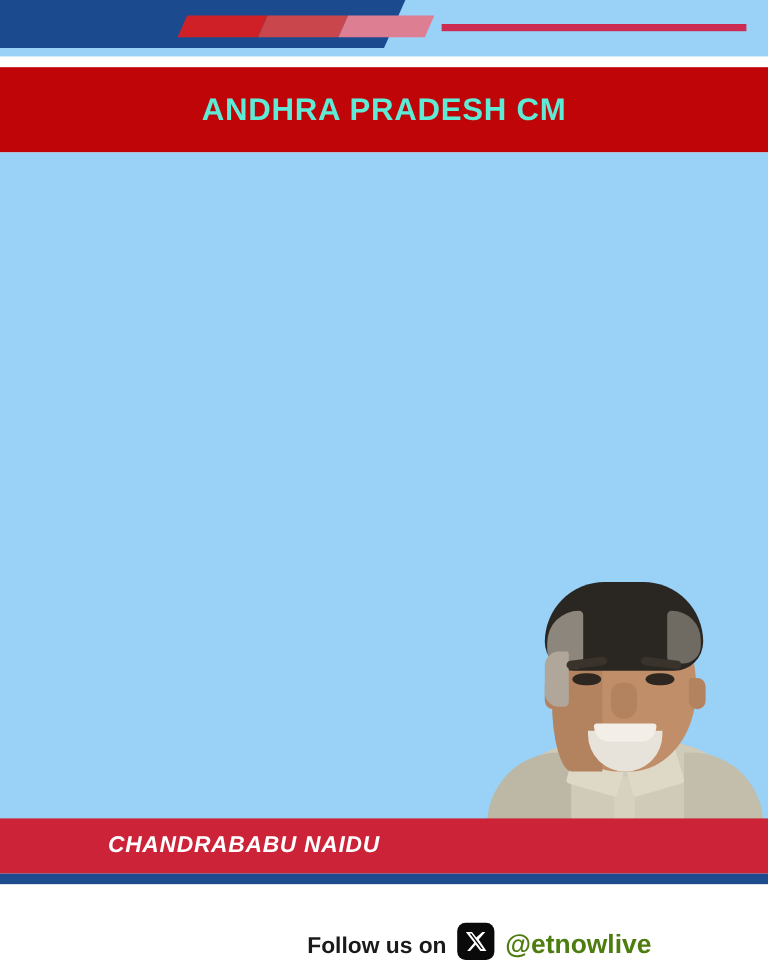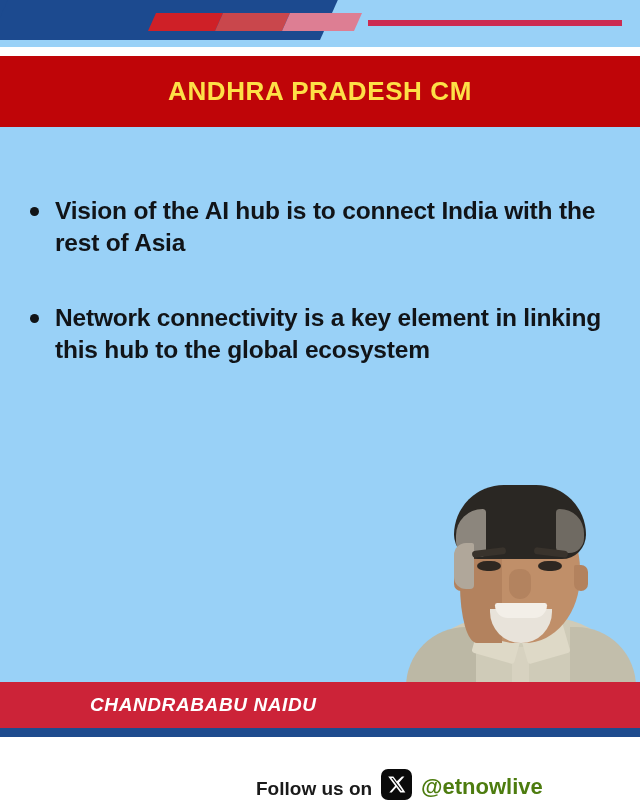--- a/index.html
+++ b/index.html
@@ -60,21 +60,21 @@
   .title-banner {
     position: absolute;
     left: 0; top: 56px;
     width: 640px; height: 71px;
     background: #bf0508;
     display: flex;
     align-items: center;
     justify-content: center;
   }
   .title-text {
-    color: #fde047;
+    color: #5eead4;
     font-size: 26px;
     font-weight: bold;
     letter-spacing: 0.6px;
     text-align: left;
   }
 
   
   .body-area {
     position: absolute;
     left: 0; top: 127px;
@@ -330,30 +330,20 @@
     <div class="bar-red b3"></div>
     <div class="thin-line"></div>
   </div>
 
   <div class="title-banner">
     <div class="title-text">ANDHRA PRADESH CM</div>
   </div>
 
   <div class="body-area">
 
-    <div class="bullets">
-      <div class="bullet-row">
-        <div class="bullet-dot"></div>
-        <div class="bullet-text">Vision of the AI hub is to connect India with the rest of Asia</div>
-      </div>
-      <div class="bullet-row">
-        <div class="bullet-dot"></div>
-        <div class="bullet-text">Network connectivity is a key element in linking this hub to the global ecosystem</div>
-      </div>
-    </div>
 
     <div class="portrait">
       <div class="ph-neck"></div>
       <div class="ph-shirt"></div>
       <div class="ph-shirt-shadeL"></div>
       <div class="ph-shirt-shadeR"></div>
       <div class="ph-placket"></div>
       <div class="ph-collarL"></div>
       <div class="ph-collarR"></div>
       <div class="ph-face"></div>

